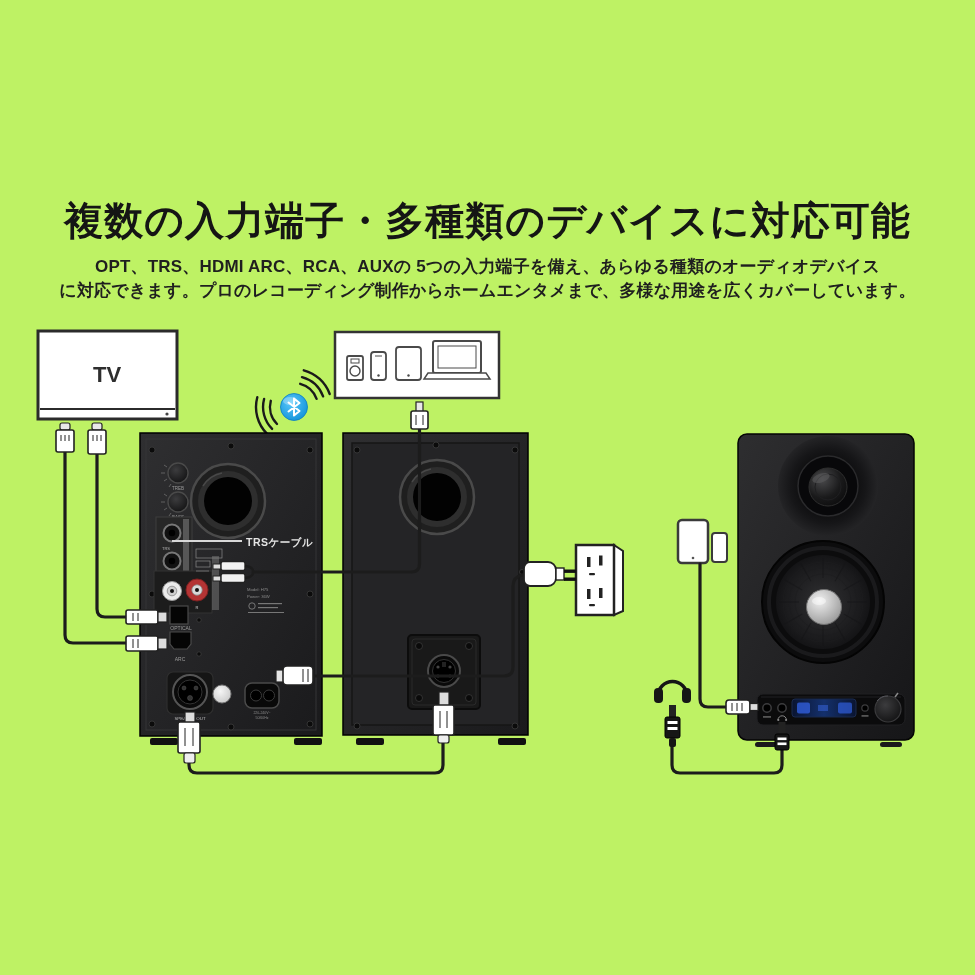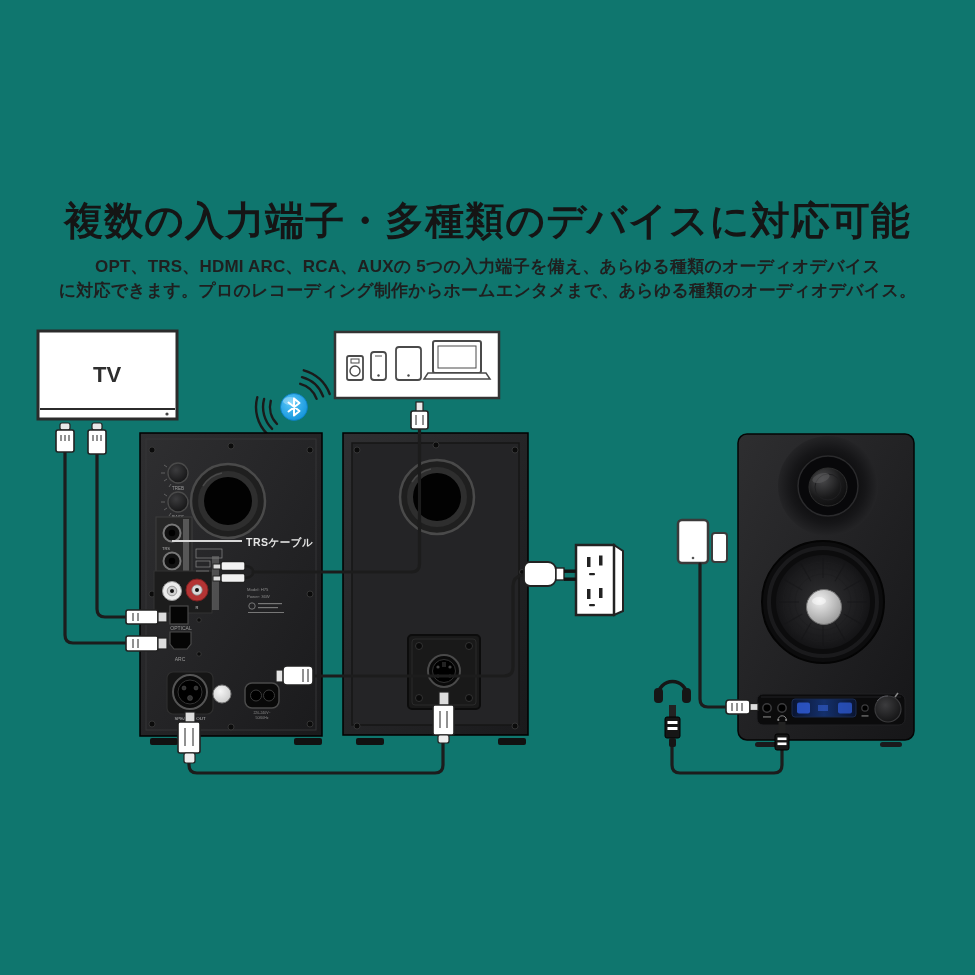--- a/index.html
+++ b/index.html
@@ -1,34 +1,34 @@
 <!DOCTYPE html>
 <html><head>
 <meta charset="utf-8">
 <style>
   html,body{margin:0;padding:0;background:#fff;}
-  .page{position:relative;width:975px;height:975px;background:#0f766e;overflow:hidden;
+  .page{position:relative;width:975px;height:975px;background:#bef264;overflow:hidden;
         font-family:"Liberation Sans","DejaVu Sans",sans-serif;}
   .title{position:absolute;top:194px;left:0;width:100%;text-align:center;
          font-size:39px;font-weight:800;letter-spacing:1px;color:#151515;}
   .sub{position:absolute;left:0;width:100%;text-align:center;
        font-size:17px;font-weight:700;color:#1f1f1f;letter-spacing:.2px;}
   .sub1{top:255px;}
   .sub2{top:279px;}
   svg{position:absolute;left:0;top:0;}
   svg text{font-family:"Liberation Sans","DejaVu Sans",sans-serif;}
 </style>
 </head>
 <body>
 
 <div class="page">
 
   <div class="title">複数の入力端子・多種類のデバイスに対応可能</div>
   <div class="sub sub1">OPT、TRS、HDMI ARC、RCA、AUXの 5つの入力端子を備え、あらゆる種類のオーディオデバイス</div>
-  <div class="sub sub2">に対応できます。プロのレコーディング制作からホームエンタメまで、あらゆる種類のオーディオデバイス。</div>
+  <div class="sub sub2">に対応できます。プロのレコーディング制作からホームエンタメまで、多様な用途を広くカバーしています。</div>
 
   <svg width="975" height="975" viewBox="0 0 975 975">
     <defs>
       <linearGradient id="gBody" x1="0" y1="0" x2="1" y2="1">
         <stop offset="0" stop-color="#2f2f31"></stop>
           <stop offset="1" stop-color="#1a1a1c"></stop>
       </linearGradient>
       <linearGradient id="gFront" x1="0" y1="0" x2="1" y2="1">
         <stop offset="0" stop-color="#2e2e30"></stop>
           <stop offset="1" stop-color="#161618"></stop>

